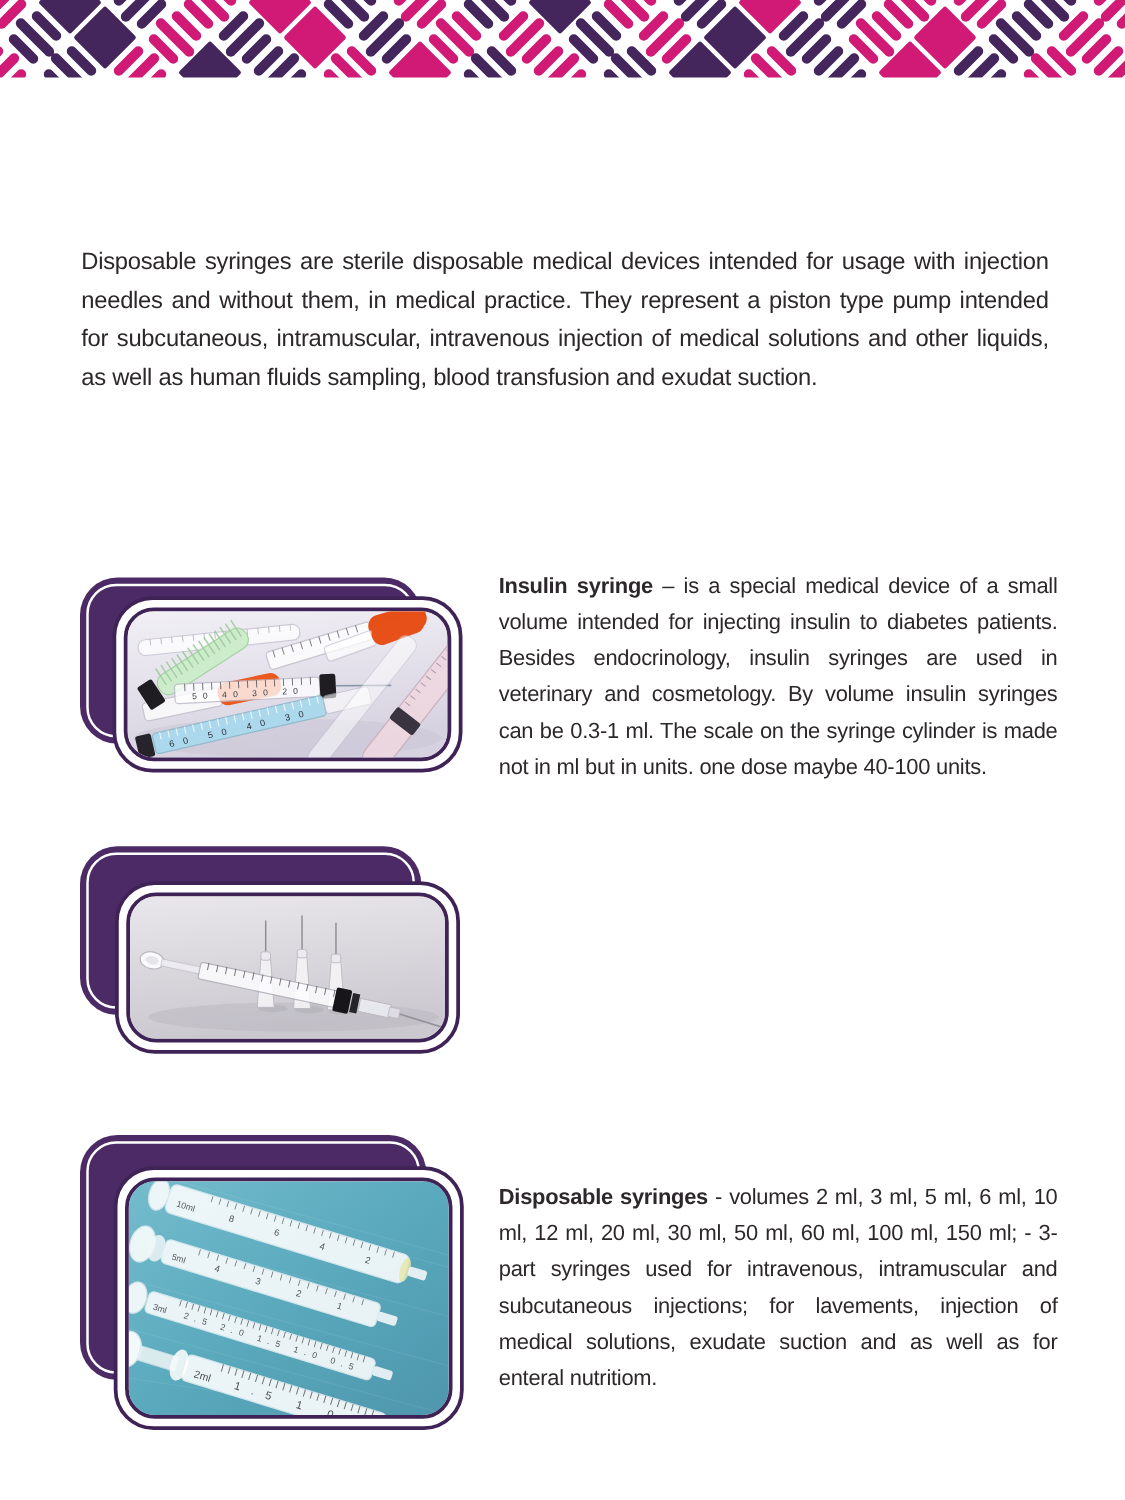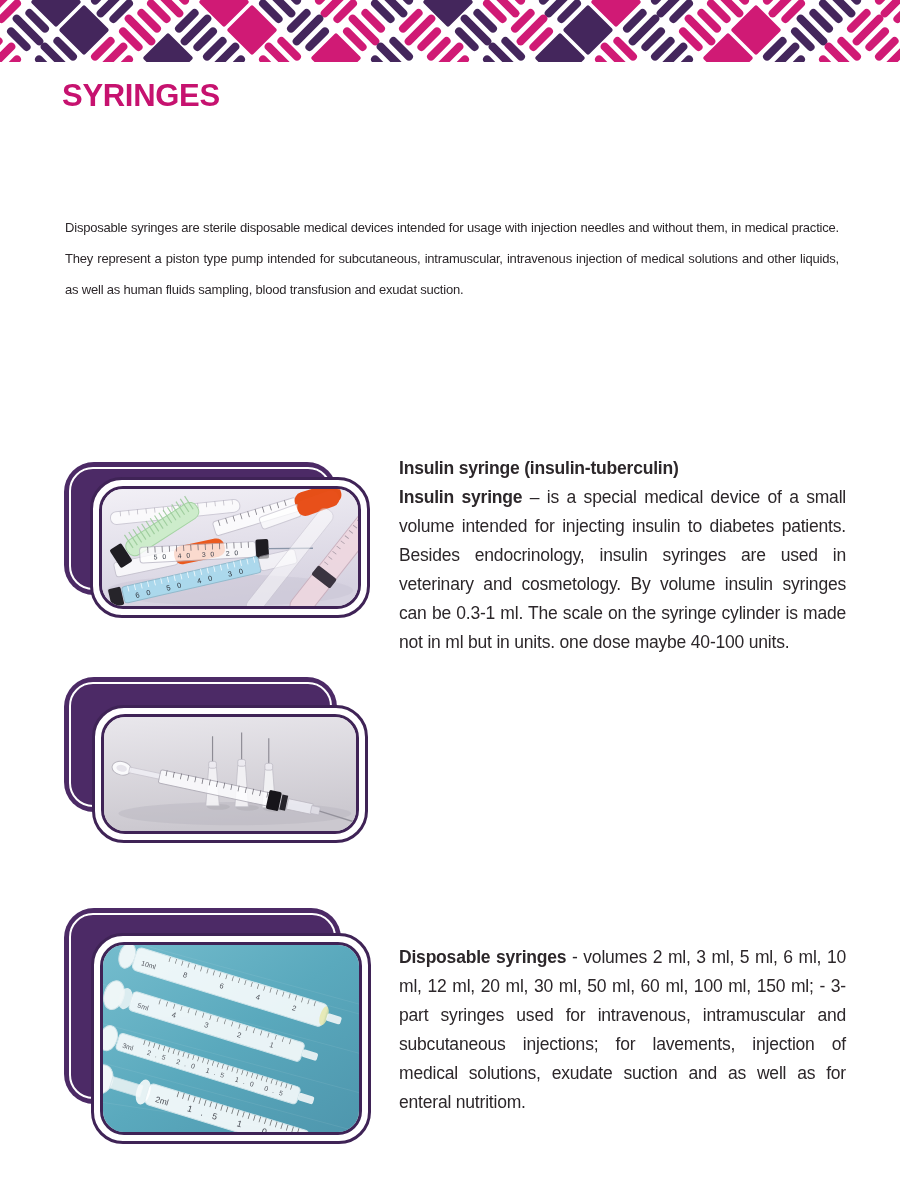--- a/index.html
+++ b/index.html
@@ -17,22 +17,22 @@
     background:#ffffff;overflow:hidden;
     font-family:"Liberation Sans",sans-serif;color:var(--text);
   }
   .band{position:absolute;left:0;top:0;width:900px;height:62px;display:block;}
   .title{
     position:absolute;left:62px;top:72px;width:560px;
     font-size:31px;font-weight:bold;line-height:48px;letter-spacing:-.3px;
     color:var(--magenta);
   }
   .intro{
-    position:absolute;left:65px;top:212px;width:774px;
-    font-size:13px;line-height:31px;letter-spacing:-.2px;
+    position:absolute;left:65px;top:194px;width:774px;
+    font-size:19px;line-height:31px;letter-spacing:-.2px;
     text-align:justify;color:var(--text);
   }
   .col{position:absolute;left:399px;width:447px;font-size:17.5px;line-height:29px;letter-spacing:-.2px;text-align:justify;}
   .col p{margin:0;}
   .col .lead{font-weight:bold;text-align:left;}
   .col b{font-weight:bold;}
   .block1{top:454px;}
   .block2{top:916px;margin-top:27px;}
 
   .card{position:absolute;}
@@ -136,21 +136,20 @@
         <use href="#pat-s" xlink:href="#pat-s" fill="#d01a75" transform="translate(616,58) rotate(45)"></use>
         <use href="#pat-s" xlink:href="#pat-s" fill="#44265c" transform="translate(672,58) rotate(-45)"></use>
         <use href="#pat-d" xlink:href="#pat-d" fill="#d01a75" transform="translate(728,58) rotate(0)"></use>
         <use href="#pat-s" xlink:href="#pat-s" fill="#44265c" transform="translate(784,58) rotate(-45)"></use>
         <use href="#pat-s" xlink:href="#pat-s" fill="#d01a75" transform="translate(840,58) rotate(45)"></use>
         <use href="#pat-s" xlink:href="#pat-s" fill="#d01a75" transform="translate(896,58) rotate(-45)"></use>
       </g>
   </svg>
 
   <div class="title">
-    <div>SYRINGES</div>
   </div>
 
   <p class="intro">Disposable syringes are sterile disposable medical devices intended for usage with injection needles and without them, in medical practice. They  represent a piston type pump intended for subcutaneous, intramuscular, intravenous injection of medical solutions and other liquids, as well as human fluids sampling, blood transfusion and exudat suction.</p>
 
   <div class="card card1">
     <div class="card-back"></div>
     <div class="card-front">
       <div class="photo-frame">
         <svg viewBox="0 0 260 120" preserveAspectRatio="none" class="svgtxt">
           <defs>
@@ -328,21 +327,20 @@
             <text x="58" y="17" font-size="8.5" fill="#494c54">2ml</text>
             <text x="92" y="16.5" font-size="9" fill="#494c54" textLength="110" lengthAdjust="spacing">1.5 1 0.5</text>
             <rect x="218" y="7" width="16" height="9" rx="2" fill="#f2f6f7" opacity="0.9"></rect>
           </g>
         </svg>
       </div>
     </div>
   </div>
 
   <div class="col block1">
-    <p class="lead">Insulin syringe (insulin-tuberculin)</p>
     <p><b>Insulin syringe</b><span> – is a special medical device of a small volume intended for injecting insulin to diabetes patients. Besides endocrinology, insulin syringes are used in veterinary and cosmetology. By volume insulin syringes can be 0.3-1 ml. The scale on the syringe cylinder is made not in ml but in units. one dose maybe 40-100 units.</span></p>
   </div>
 
   <div class="col block2">
     <p><b>Disposable syringes</b><span> - volumes 2 ml, 3 ml, 5 ml, 6 ml, 10 ml, 12 ml, 20 ml, 30 ml, 50 ml, 60 ml, 100 ml, 150 ml; - 3-part syringes used for intravenous, intramuscular and subcutaneous injections; for lavements, injection of medical solutions, exudate suction and as well as for enteral nutritiom.</span></p>
   </div>
 
 </div>
 
 </body></html>

